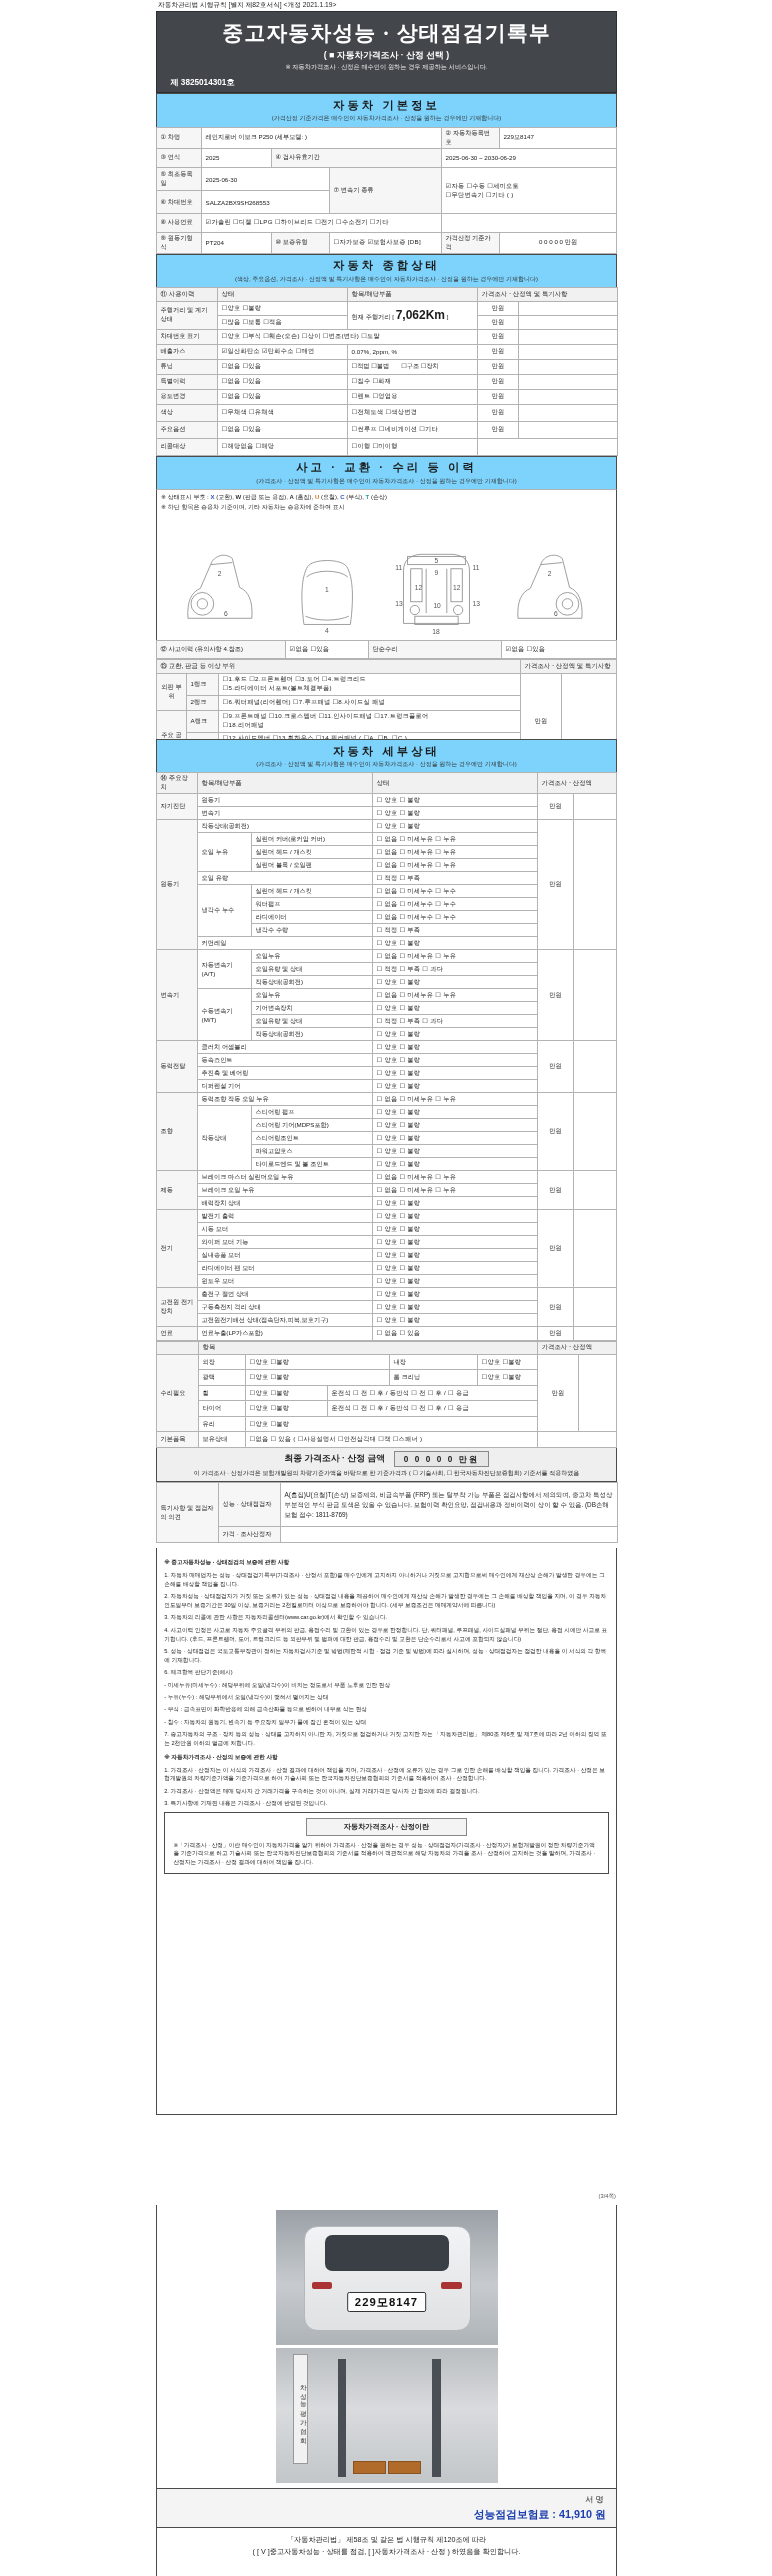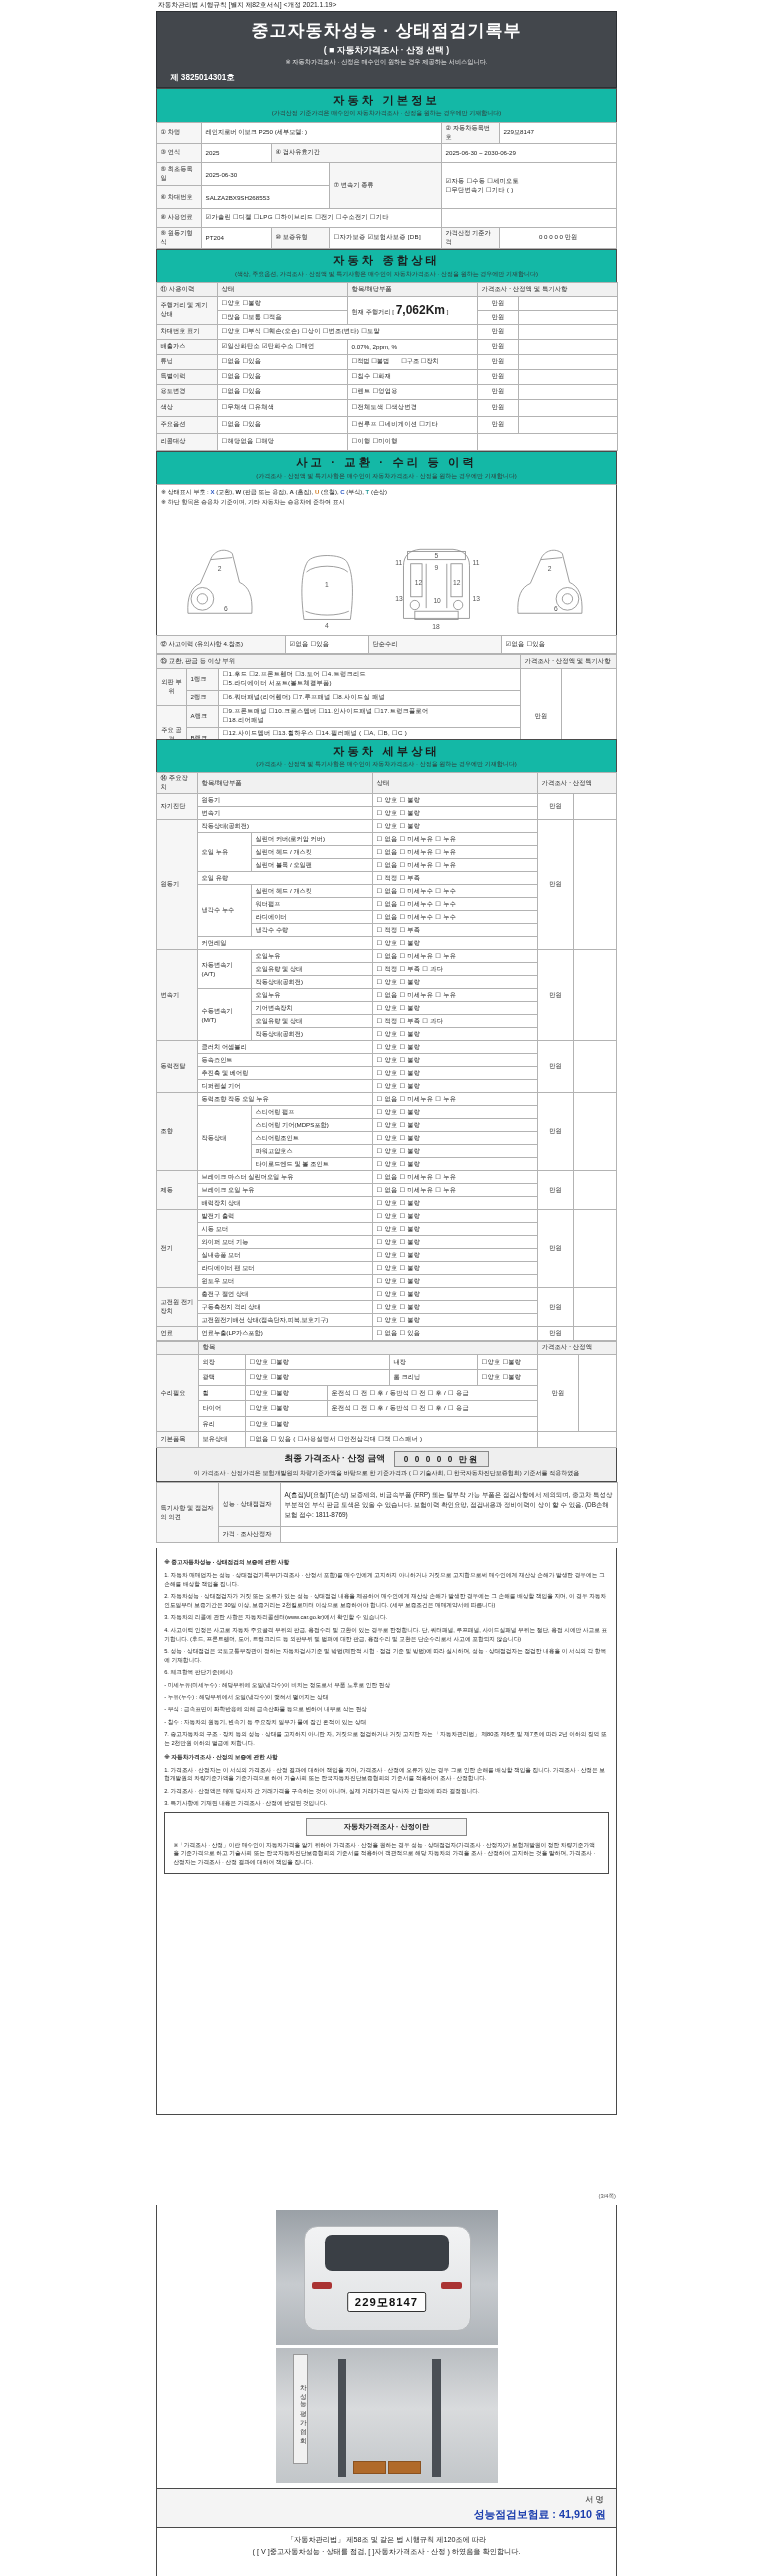--- a/index.html
+++ b/index.html
@@ -3,26 +3,26 @@
 <meta charset="utf-8">
 <style>
   html,body{margin:0;padding:0;background:#fff;}
   #canvas{position:relative;width:773px;height:2576px;background:#ffffff;overflow:hidden;
           font-family:"Liberation Sans","DejaVu Sans",sans-serif;color:#1c1c1c;}
   .page{position:absolute;left:156px;width:461px;background:#fff;}
   .formnote{position:absolute;left:158px;top:1px;font-size:6.7px;color:#222;}
   .marker{position:absolute;right:157px;font-size:5.7px;color:#555;}
   
   .dhead{background:#43474c;color:#fff;border:0.5px solid #2c2f33;padding:7.2px 0 3.1px 0;position:relative;}
-  .dhead .t1{text-align:center;font-size:17px;font-weight:bold;letter-spacing:1px;}
+  .dhead .t1{text-align:center;font-size:21px;font-weight:bold;letter-spacing:1px;font-family:Liberation Serif, serif;}
   .dhead .t2{text-align:center;font-size:8.8px;font-weight:bold;margin-top:2.1px;}
   .dhead .t3{text-align:center;font-size:6.2px;margin-top:1.5px;color:#e8e8e8;}
   .dhead .docno{font-size:8.2px;font-weight:bold;margin:5.2px 0 1px 13.4px;}
   
-  .sect{background:#14b8a6;border:1px solid #4a4a4a;border-bottom:none;text-align:center;padding:3.6px 2.1px 3.1px 2.1px;}
+  .sect{background:#7dd3fc;border:1px solid #4a4a4a;border-bottom:none;text-align:center;padding:3.6px 2.1px 3.1px 2.1px;}
   .sect .st{font-size:11.3px;font-weight:bold;letter-spacing:3.1px;}
   .sect .ss{font-size:6px;margin-top:1.5px;color:#333;}
   table{border-collapse:collapse;width:100%;table-layout:fixed;}
   .tbl{border:1px solid #4a4a4a;}
   td{border:0.5px solid #b3b3b3;font-size:6.2px;padding:1px 3.6px;vertical-align:middle;overflow:hidden;}
   td.lab{background:#f6f6f6;}
   td.hd{background:#f1f1f1;font-size:6.4px;}
   td.cb{letter-spacing:0.3px;}
   td.pr{text-align:center;}
   .pre{white-space:pre-line;}

